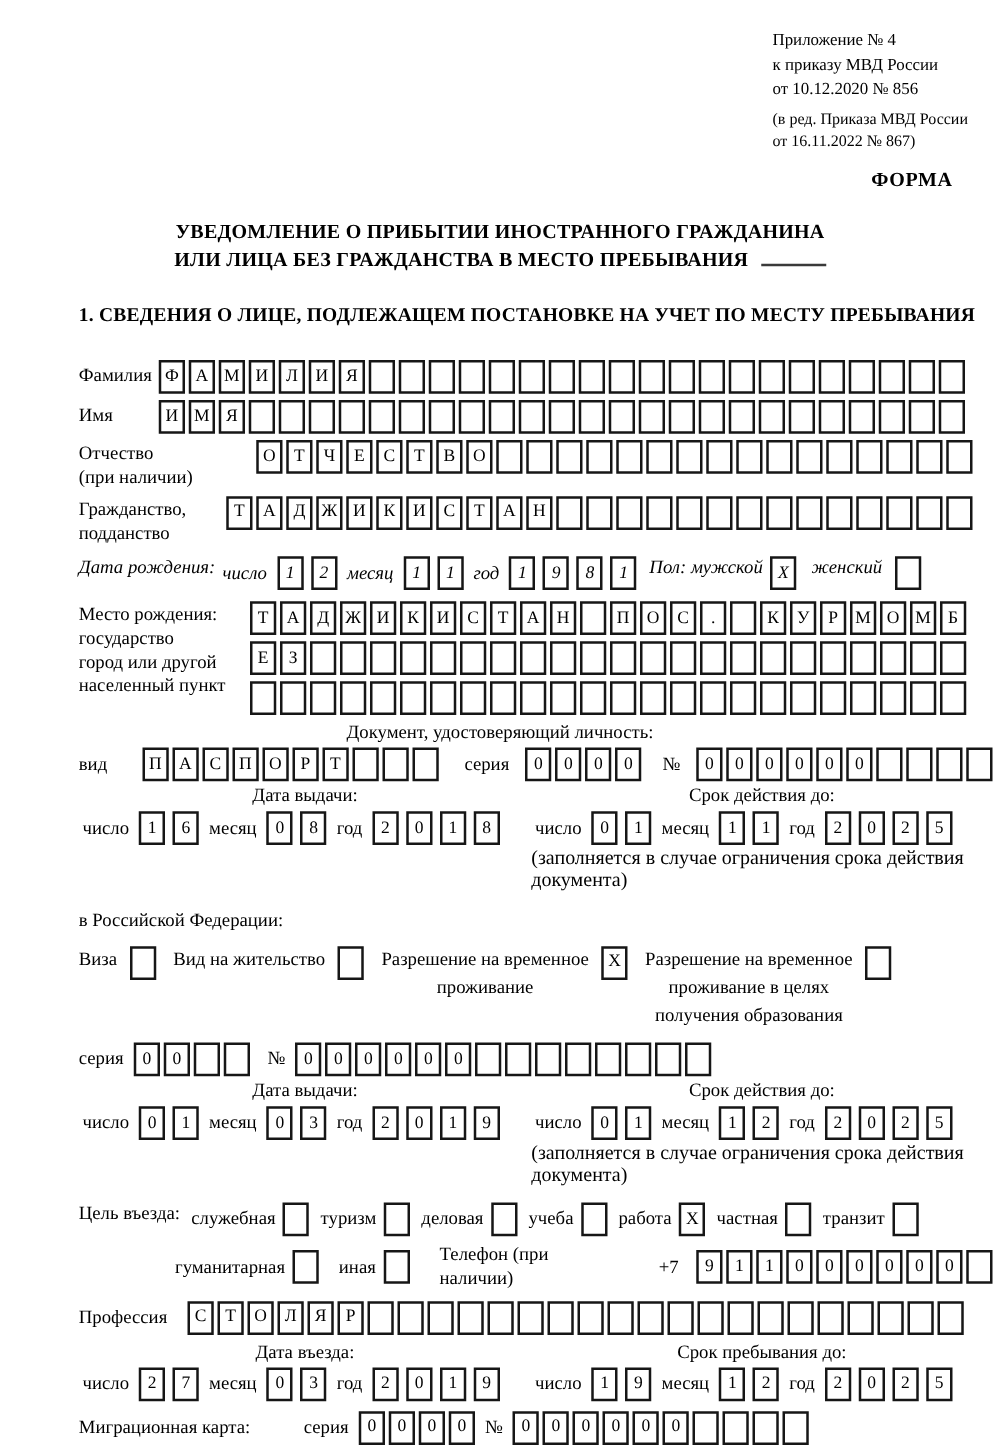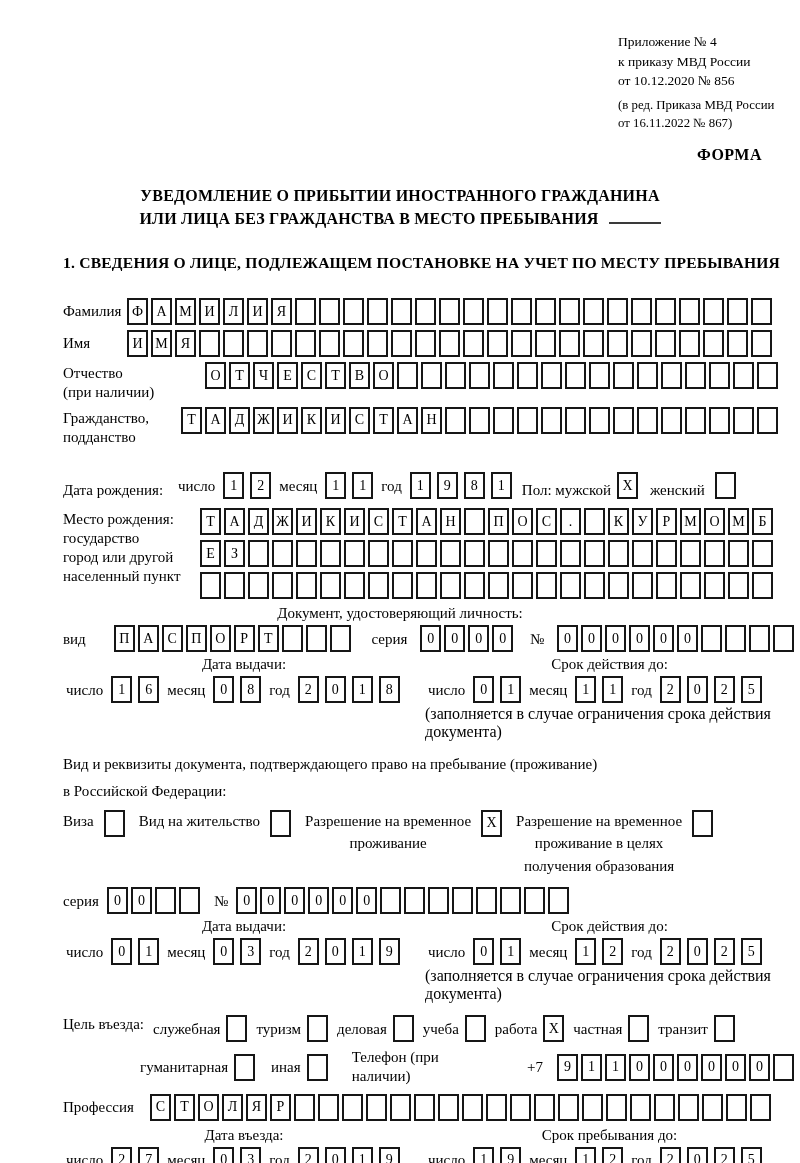--- a/index.html
+++ b/index.html
@@ -1,21 +1,21 @@
 <!DOCTYPE html>
 <html><head>
 <meta charset="utf-8">
 <style>
   html,body{margin:0;padding:0;background:#ffffff;}
   body{
     width:800px;height:1163px;overflow:hidden;color:#000;
     font-family:"Liberation Serif","DejaVu Serif",serif;
     -webkit-font-smoothing:antialiased;
   }
-  .page{position:relative;width:800px;height:977px;box-sizing:border-box;padding-top:32px;}
+  .page{position:relative;width:800px;height:977px;box-sizing:border-box;padding-top:22px;}
 
   
   .appendix{margin-left:618px;width:175px;font-size:13.5px;line-height:1.45;}
   .edition{margin-left:618px;width:178px;font-size:12.8px;line-height:1.42;margin-top:5px;}
   .forma{margin-right:38px;text-align:right;font-weight:bold;font-size:16px;margin-top:14px;letter-spacing:.5px;}
 
   
   .title{margin-top:20px;text-align:center;font-weight:bold;font-size:16px;line-height:1.45;letter-spacing:.2px;}
   .title .uline{display:inline-block;width:52px;border-bottom:2px solid #3a3a3a;height:12px;margin-left:10px;}
 
@@ -217,21 +217,21 @@
         <span class="cell"></span>
         <span class="cell"></span>
         <span class="cell"></span>
         <span class="cell"></span>
         <span class="cell"></span>
         <span class="cell"></span>
         <span class="cell"></span>
       </div>
   </div>
 
-  <div class="frow" style="align-items:flex-end;margin-top:26px;">
+  <div class="frow" style="align-items:flex-start;margin-top:9px;font-style:italic;">
     <span class="lbl" style="width:112px;">Дата рождения:</span>
     <span class="dg">
       <span class="lbl">число</span>
       <span class="cells">
           <span class="cell">1</span>
           <span class="cell">2</span>
         </span>
       <span class="lbl">месяц</span>
       <span class="cells">
           <span class="cell">1</span>
@@ -423,21 +423,20 @@
             <span class="cell">0</span>
             <span class="cell">2</span>
             <span class="cell">5</span>
           </span>
       </div>
       <div class="note-r">(заполняется в случае ограничения срока действия документа)</div>
     </div>
   </div>
 
   <div class="intro">
-    <div>Вид и реквизиты документа, подтверждающего право на пребывание (проживание)</div>
     <div>в Российской Федерации:</div>
   </div>
 
   <div class="opts">
     <div class="opt">
       <span class="lines">
           <div>Виза</div>
         </span>
       <span class="cells">
           <span class="cell"></span>

